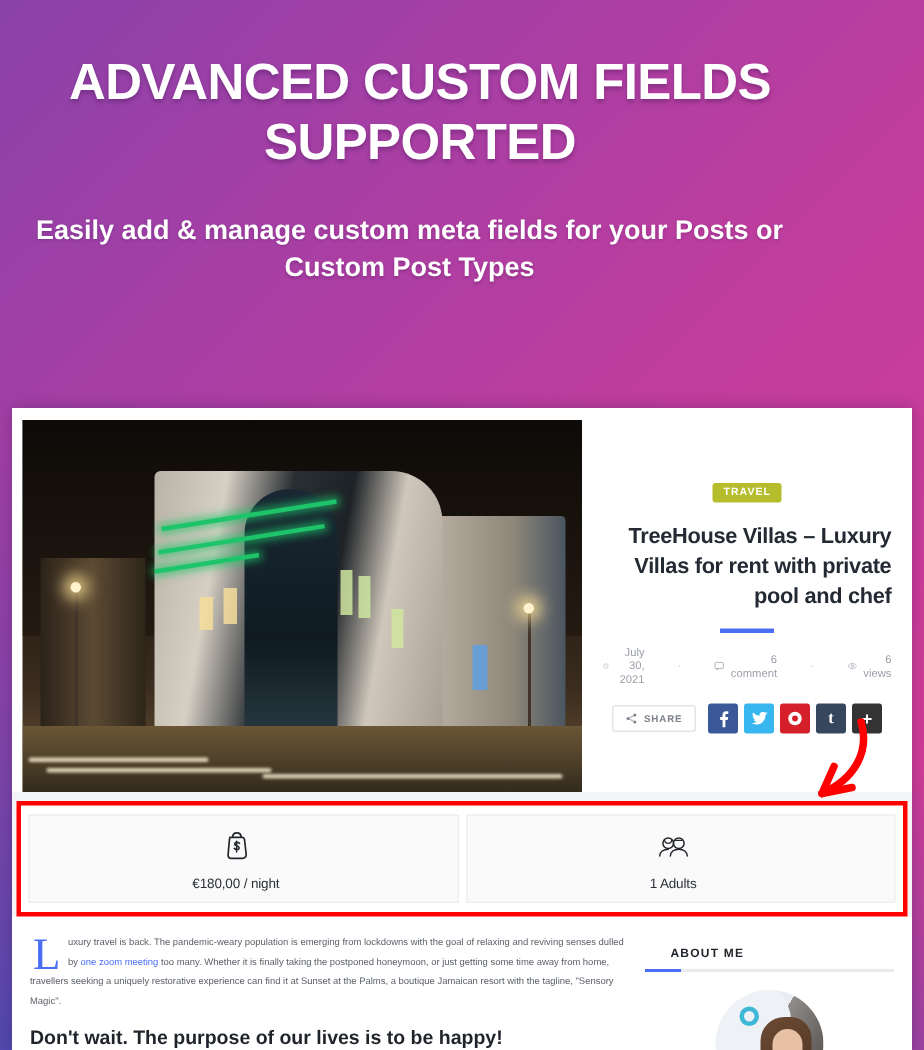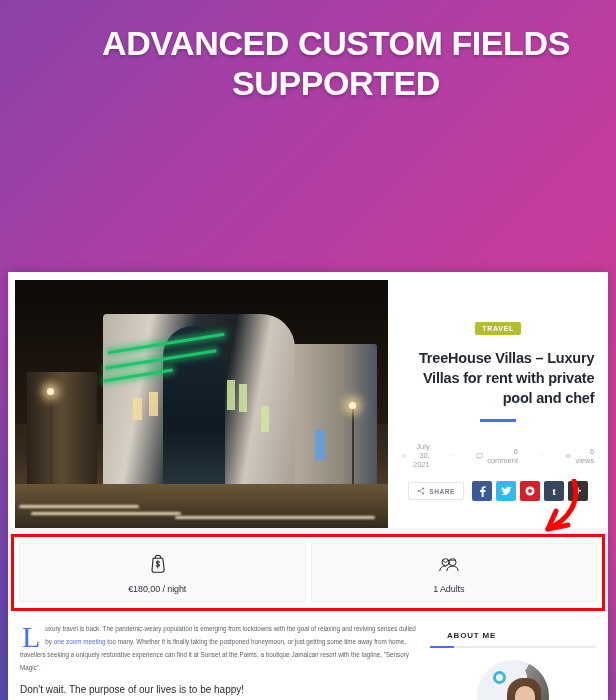--- a/index.html
+++ b/index.html
@@ -19,22 +19,22 @@
   }
   #promo-bg::after{
     content:"";
     position:absolute; left:0; right:0; top:0; height:100%;
     background:linear-gradient(200deg, rgba(76,74,176,0) 55%, rgba(76,74,176,.95) 100%);
   }
 
   #promo-text {
     position:absolute; left:0; top:0; width:616px; height:199px;
     z-index:3;
-    display:flex; flex-direction:column; align-items:flex-end;
-    padding-top:24px;
+    display:flex; flex-direction:column; align-items:flex-start;
+    padding-top:36px;
   }
   #promo-title{
     font-size:34px; line-height:1.17; font-weight:bold; color:#fff;
     letter-spacing:-.4px; text-align:center; width:560px;
     text-shadow:0 2px 3px rgba(40,10,60,.30);
   }
   #promo-sub{
     margin-top:25px;
     font-size:18px; line-height:1.42; font-weight:bold; color:#fff;
     text-align:center; width:546px;
@@ -97,21 +97,21 @@
     display:inline-block; background:#b5bd2d; color:#fff;
     font-size:7px; font-weight:bold; letter-spacing:.7px;
     padding:3px 7px; border-radius:2px;
   }
   #post-title{
     margin-top:13px; font-size:14.5px; line-height:1.38; font-weight:bold;
     color:#242a33; letter-spacing:-.2px;
   }
   #title-rule{ width:36px; height:3px; background:#4c6ef5; margin:11px 0 0 0; }
   #post-meta{
-    margin-top:20px; display:flex; align-items:center; gap:22px;
+    margin-top:8px; display:flex; align-items:center; gap:22px;
     font-size:7.5px; color:#9a9fa8;
   }
   #post-meta .mi{ display:flex; align-items:center; gap:3px; }
   #post-meta .sep{ color:#c9ccd2; }
   .meta-ico{ width:8px; height:8px; display:inline-block; }
 
   #share-row{ margin-top:12px; display:flex; align-items:center; gap:4px; }
   #share-label{
     display:flex; align-items:center; gap:4px;
     border:1px solid #e2e4e8; border-radius:2px;
@@ -146,21 +146,21 @@
 
   
   #lower{ display:flex; gap:10px; padding:12px 12px 0 12px; background:#fff; }
   #article{ flex:0 0 400px; position:relative; }
   .dropcap{
     float:left; font-size:30px; line-height:.78; color:#4c6ef5;
     font-family:"Liberation Serif", serif; margin:2px 5px 0 2px; font-weight:normal;
   }
   #lead{ font-size:6.3px; line-height:2.05; color:#5c6169; text-align:left; }
   #lead a{ color:#4c6ef5; text-decoration:none; }
-  #kicker{ margin-top:9px; font-size:10px; font-weight:normal; color:#1f242b; }
+  #kicker{ margin-top:9px; font-size:13px; font-weight:bold; color:#1f242b; }
 
   #widget{ flex:1; padding-top:8px; }
   #widget-title{ font-size:8px; font-weight:bold; letter-spacing:.8px; color:#1f242b;margin-left:17px; }
   #widget-rule{ margin-top:6px; height:2px; background:#e8eaee; position:relative; }
   #widget-rule::before{ content:""; position:absolute; left:0; top:0; width:24px; height:2px; background:#4c6ef5; }
   #avatar{
     margin:12px auto 0 auto; width:72px; height:72px; border-radius:50%;
     background:
       radial-gradient(circle at 30% 30%, #eef1f6 0 40%, transparent 41%),
       linear-gradient(120deg,#e9edf3 0 48%, #8f8c8a 48%, #4a4540 100%);
@@ -173,20 +173,21 @@
   #avatar .face{ position:absolute; left:38px; top:26px; width:20px; height:24px;
     background:#e8c0a4; border-radius:10px 10px 9px 9px; }
 </style>
 </head>
 <body>
 
 <div id="promo-bg"></div>
 
 <div id="promo-text">
   <div id="promo-title">ADVANCED CUSTOM FIELDS SUPPORTED</div>
+  <div id="promo-sub">Easily add &amp; manage custom meta fields for your Posts or Custom Post Types</div>
 </div>
 
 <div id="screenshot-card">
 
   <div id="post-area">
     <div class="post-flex">
 
       <div id="hero-photo">
         <div class="sky"></div>
         <div class="bld left"></div>

